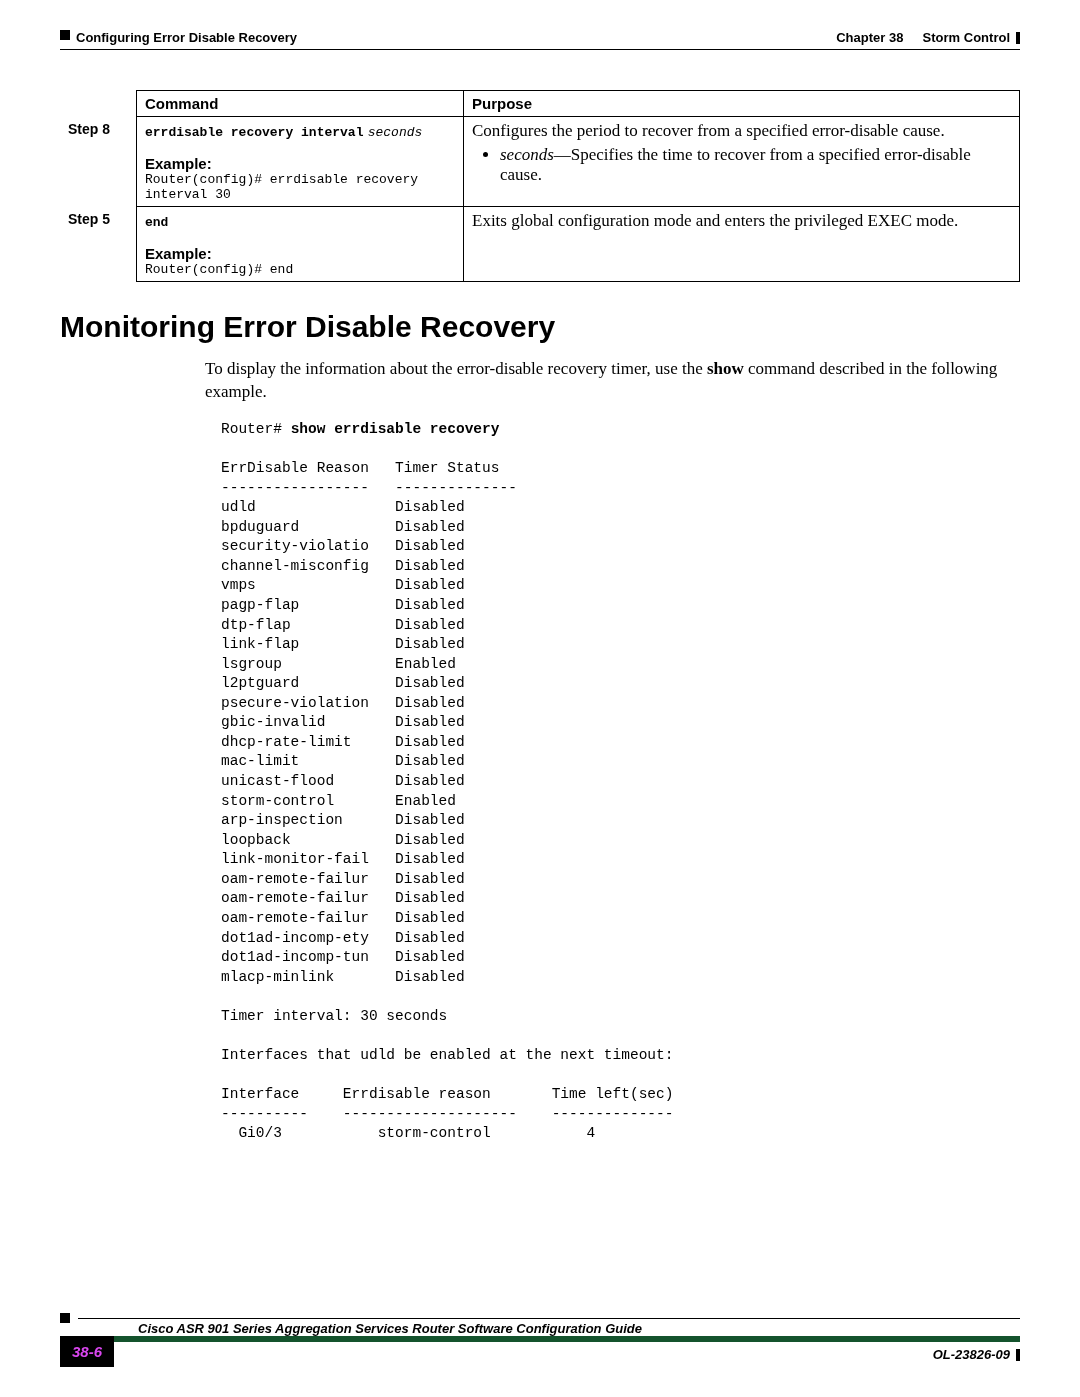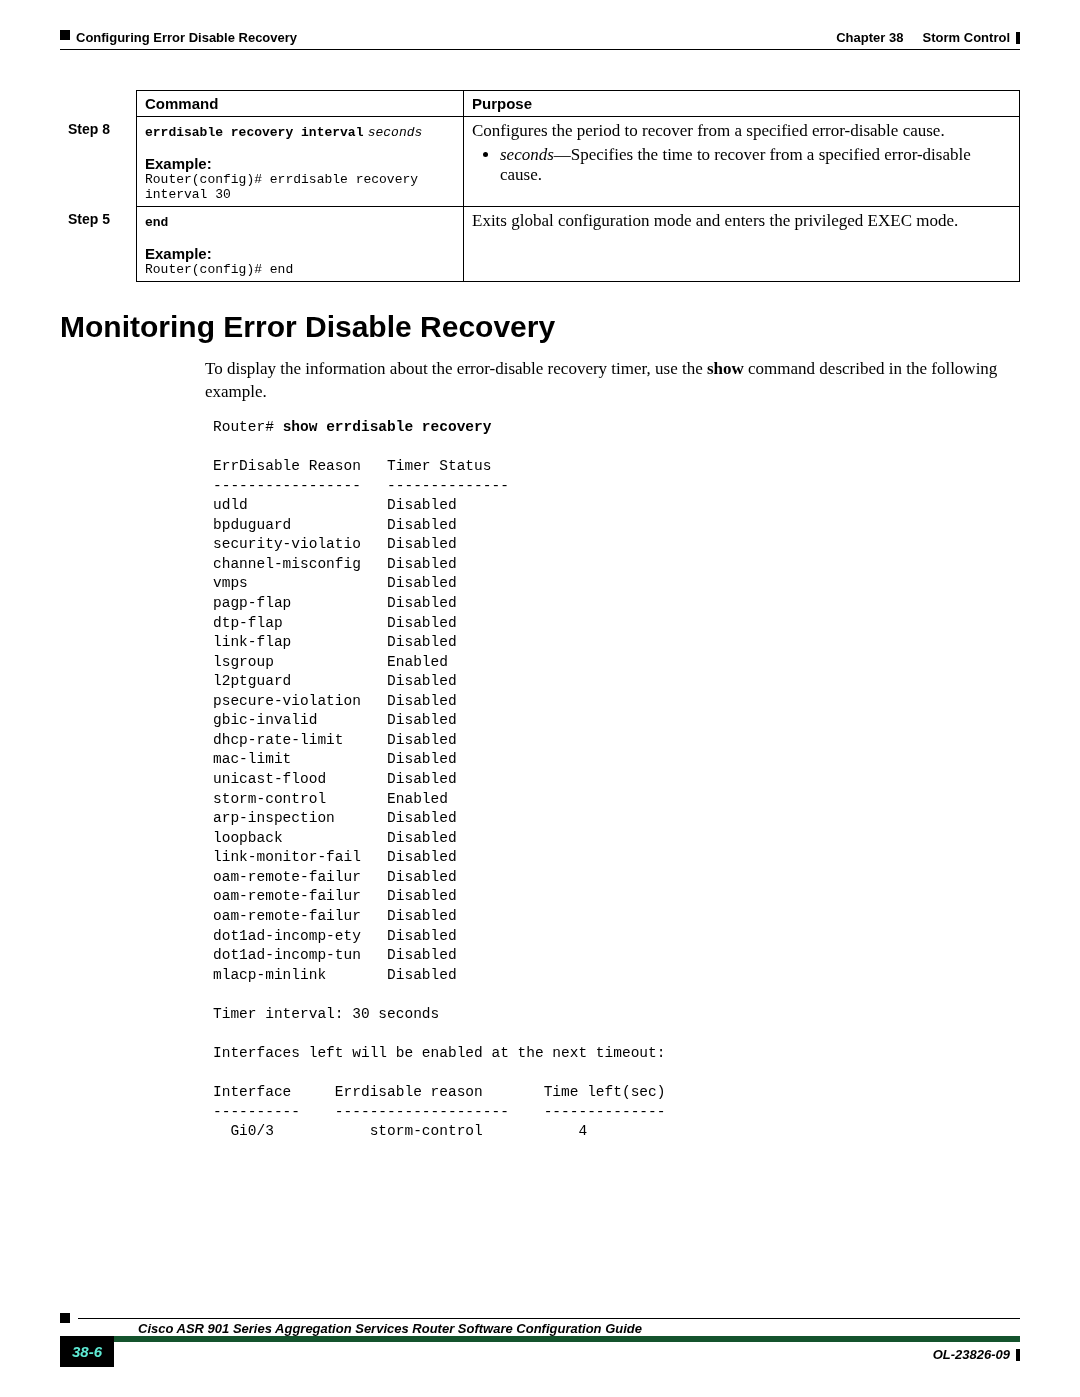--- a/index.html
+++ b/index.html
@@ -117,21 +117,21 @@
   }
   .body-text {
     font-size: 17px;
     line-height: 1.35;
     margin-bottom: 14px;
   }
   pre.output {
     font-family: "Courier New", Courier, monospace;
     font-size: 14.5px;
     line-height: 1.35;
-    margin: 8px;
+    margin: 16px;
     white-space: pre;
   }
 
   .footer {
     position: absolute;
     bottom: 30px;
     left: 60px;
     right: 60px;
     font-style: italic;
   }
@@ -152,21 +152,21 @@
     font-size: 13px;
     white-space: nowrap;
   }
   .footer-second {
     display: flex;
     align-items: stretch;
     margin-top: 0;
   }
   .page-tab {
     background: #000;
-    color: #5eead4;
+    color: #d946ef;
     font-family: Arial, Helvetica, sans-serif;
     font-weight: bold;
     font-size: 15px;
     padding: 7px 12px;
   }
   .footer-rule-bottom {
     border-top: 6px solid #14532d;
     flex: 1;
     display: flex;
     justify-content: flex-end;
@@ -269,21 +269,21 @@
 link-monitor-fail   Disabled
 oam-remote-failur   Disabled
 oam-remote-failur   Disabled
 oam-remote-failur   Disabled
 dot1ad-incomp-ety   Disabled
 dot1ad-incomp-tun   Disabled
 mlacp-minlink       Disabled
 </span>
 <span>Timer interval: 30 seconds</span>
 
-<span>Interfaces left will be enabled at the next timeout:</span>
+<span>Interfaces that udld be enabled at the next timeout:</span>
 
 <span id="iface-table">Interface     Errdisable reason       Time left(sec)
 ----------    --------------------    --------------
   Gi0/3           storm-control           4
 </span></pre>
   </div>
 
   <div class="footer">
     <div class="footer-line">
       <span class="black-sq"></span>

